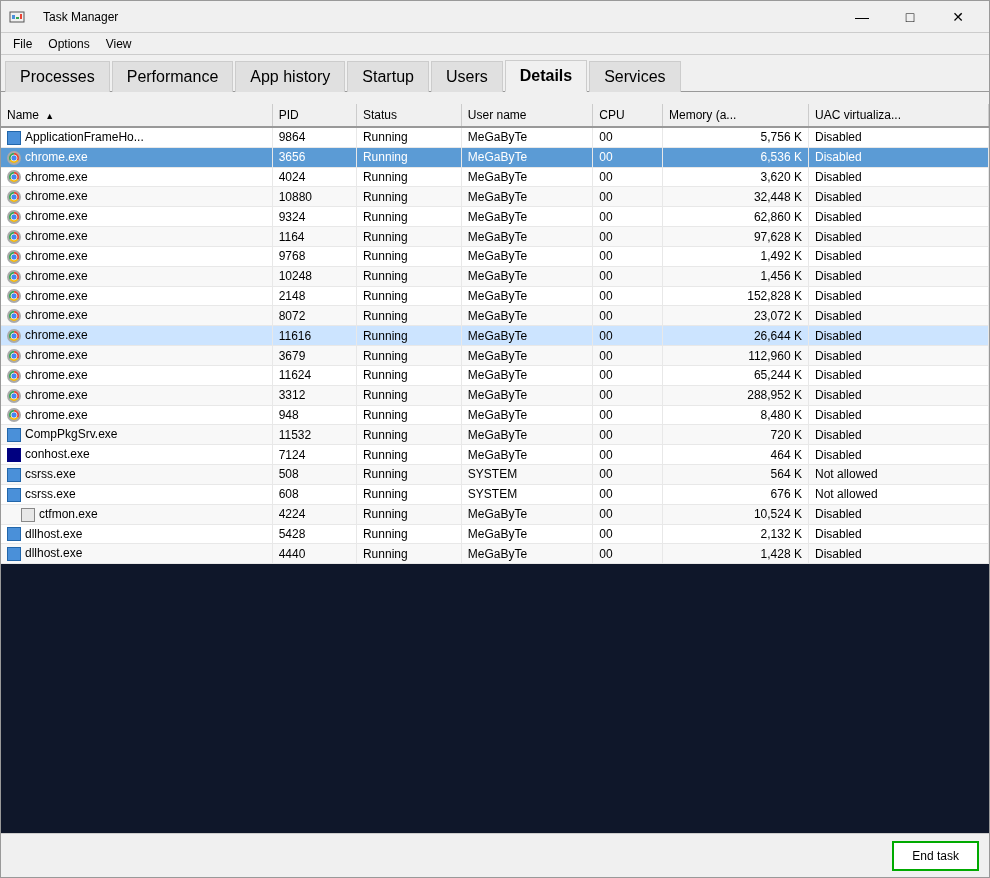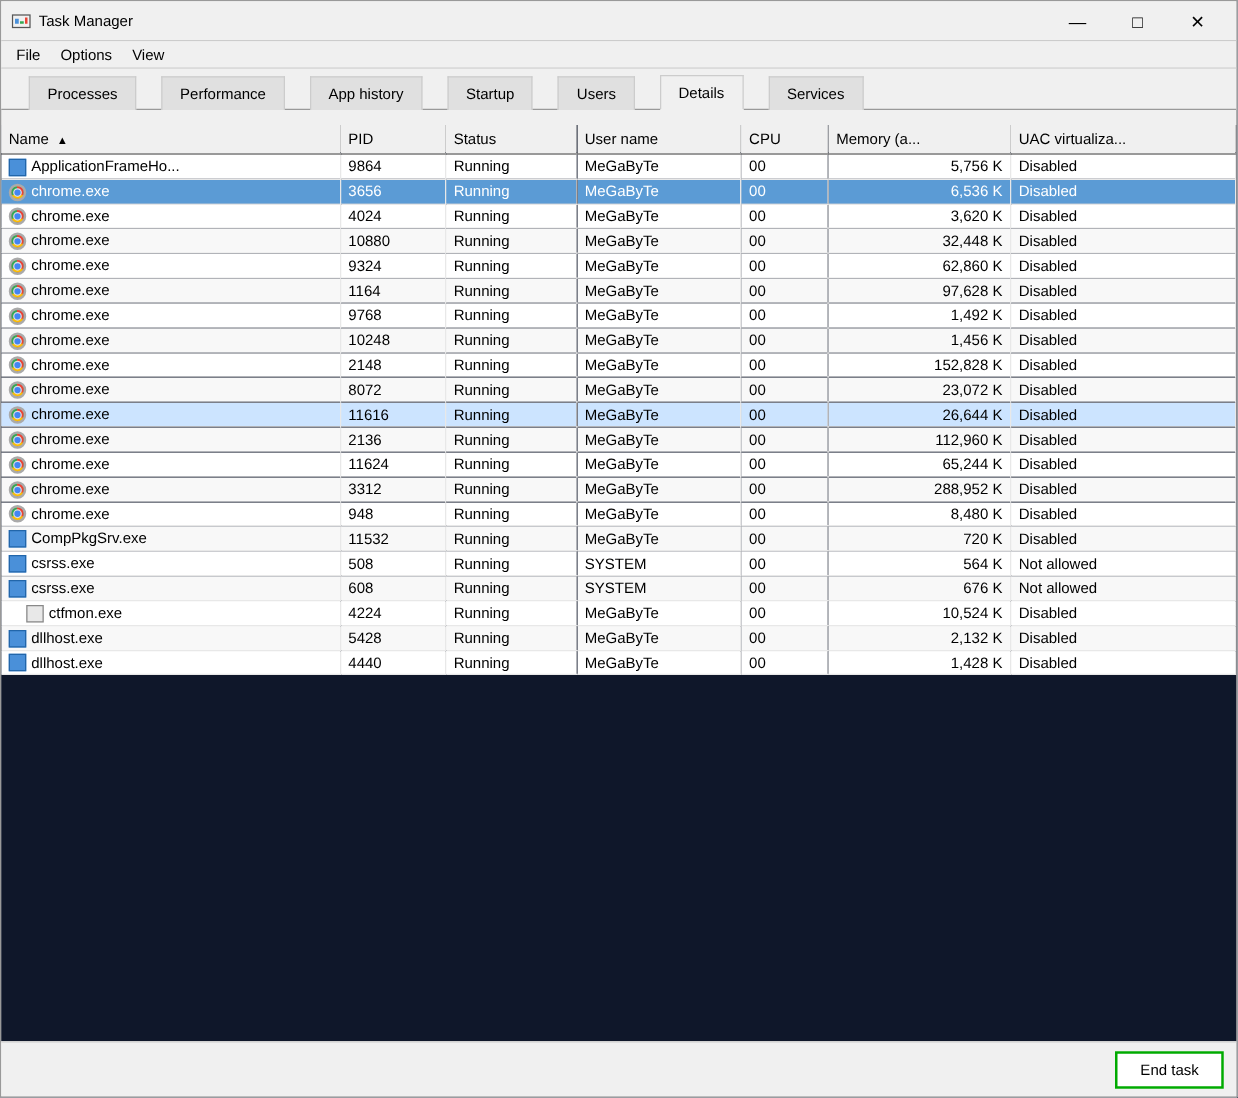--- a/index.html
+++ b/index.html
@@ -22,20 +22,21 @@
     }
 
     .title-bar {
       background: #f0f0f0;
       height: 32px;
       display: flex;
       align-items: center;
       padding: 0 8px;
       border-bottom: 1px solid #ccc;
       flex-shrink: 0;
+      gap: 12px;
     }
 
     .title-bar-icon {
       width: 16px;
       height: 16px;
       margin-right: 6px;
       display: flex;
       align-items: center;
       justify-content: center;
     }
@@ -89,31 +90,30 @@
       flex-shrink: 0;
     }
 
     .tab {
       padding: 6px 14px;
       cursor: pointer;
       border: 1px solid #ccc;
       border-bottom: none;
       background: #e0e0e0;
       margin-right: 2px;
-      font-size: 12px;
+      font-size: 16px;
       color: #000;
       position: relative;
       top: 1px;
-      margin-left: 18px;
     }
 
     .tab.active {
       background: #f0f0f0;
       border-bottom: 1px solid #f0f0f0;
-      font-weight: normal;
+      font-weight: bold;
       z-index: 1;
     }
 
     .content-area {
       flex: 1;
       display: flex;
       flex-direction: column;
       overflow: hidden;
       background: #0f172a;
       margin-top: 12px;
@@ -408,21 +408,21 @@
               <td style="max-width: 185px; overflow: hidden; text-overflow: ellipsis;"><span class="icon-chrome"></span><span>chrome.exe</span></td>
               <td>11616</td>
               <td>Running</td>
               <td>MeGaByTe</td>
               <td>00</td>
               <td style="text-align: right;">26,644 K</td>
               <td>Disabled</td>
             </tr>
             <tr>
               <td style="max-width: 185px; overflow: hidden; text-overflow: ellipsis;"><span class="icon-chrome"></span><span>chrome.exe</span></td>
-              <td>2136</td>
+              <td>3679</td>
               <td>Running</td>
               <td>MeGaByTe</td>
               <td>00</td>
               <td style="text-align: right;">112,960 K</td>
               <td>Disabled</td>
             </tr>
             <tr>
               <td style="max-width: 185px; overflow: hidden; text-overflow: ellipsis;"><span class="icon-chrome"></span><span>chrome.exe</span></td>
               <td>11624</td>
               <td>Running</td>
@@ -449,20 +449,29 @@
               <td style="text-align: right;">8,480 K</td>
               <td>Disabled</td>
             </tr>
             <tr>
               <td style="max-width: 185px; overflow: hidden; text-overflow: ellipsis;"><span class="icon-app"></span><span>CompPkgSrv.exe</span></td>
               <td>11532</td>
               <td>Running</td>
               <td>MeGaByTe</td>
               <td>00</td>
               <td style="text-align: right;">720 K</td>
+              <td>Disabled</td>
+            </tr>
+            <tr>
+              <td style="max-width: 185px; overflow: hidden; text-overflow: ellipsis;"><span class="icon-conhost"></span><span>conhost.exe</span></td>
+              <td>7124</td>
+              <td>Running</td>
+              <td>MeGaByTe</td>
+              <td>00</td>
+              <td style="text-align: right;">464 K</td>
               <td>Disabled</td>
             </tr>
             <tr>
               <td style="max-width: 185px; overflow: hidden; text-overflow: ellipsis;"><span class="icon-app"></span><span>csrss.exe</span></td>
               <td>508</td>
               <td>Running</td>
               <td>SYSTEM</td>
               <td>00</td>
               <td style="text-align: right;">564 K</td>
               <td>Not allowed</td>

